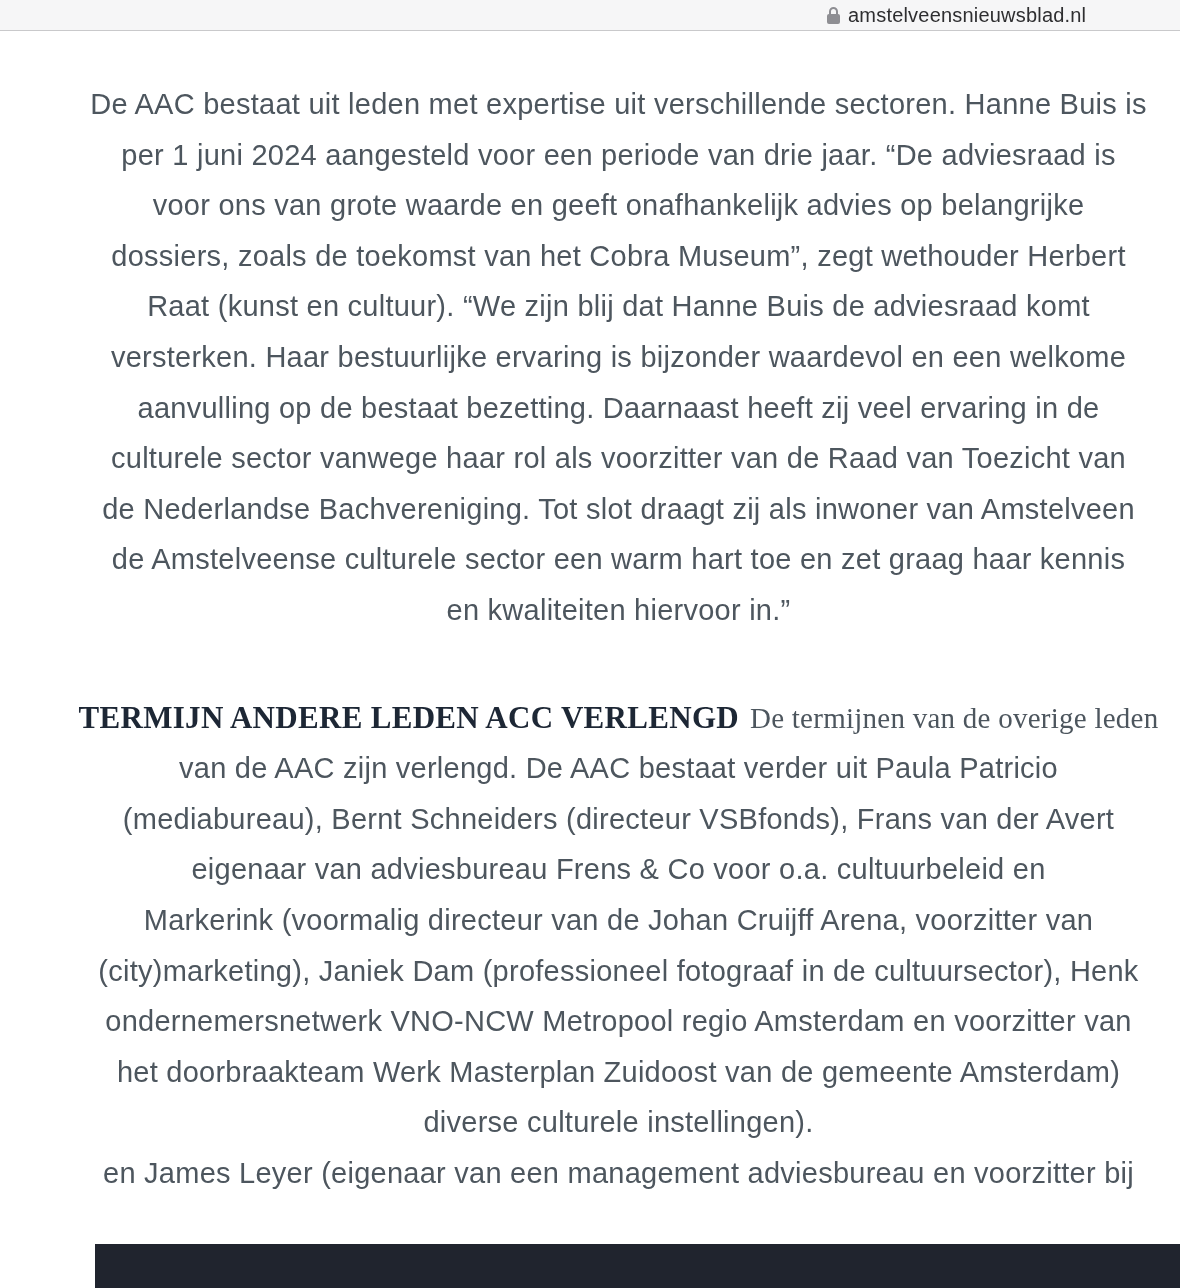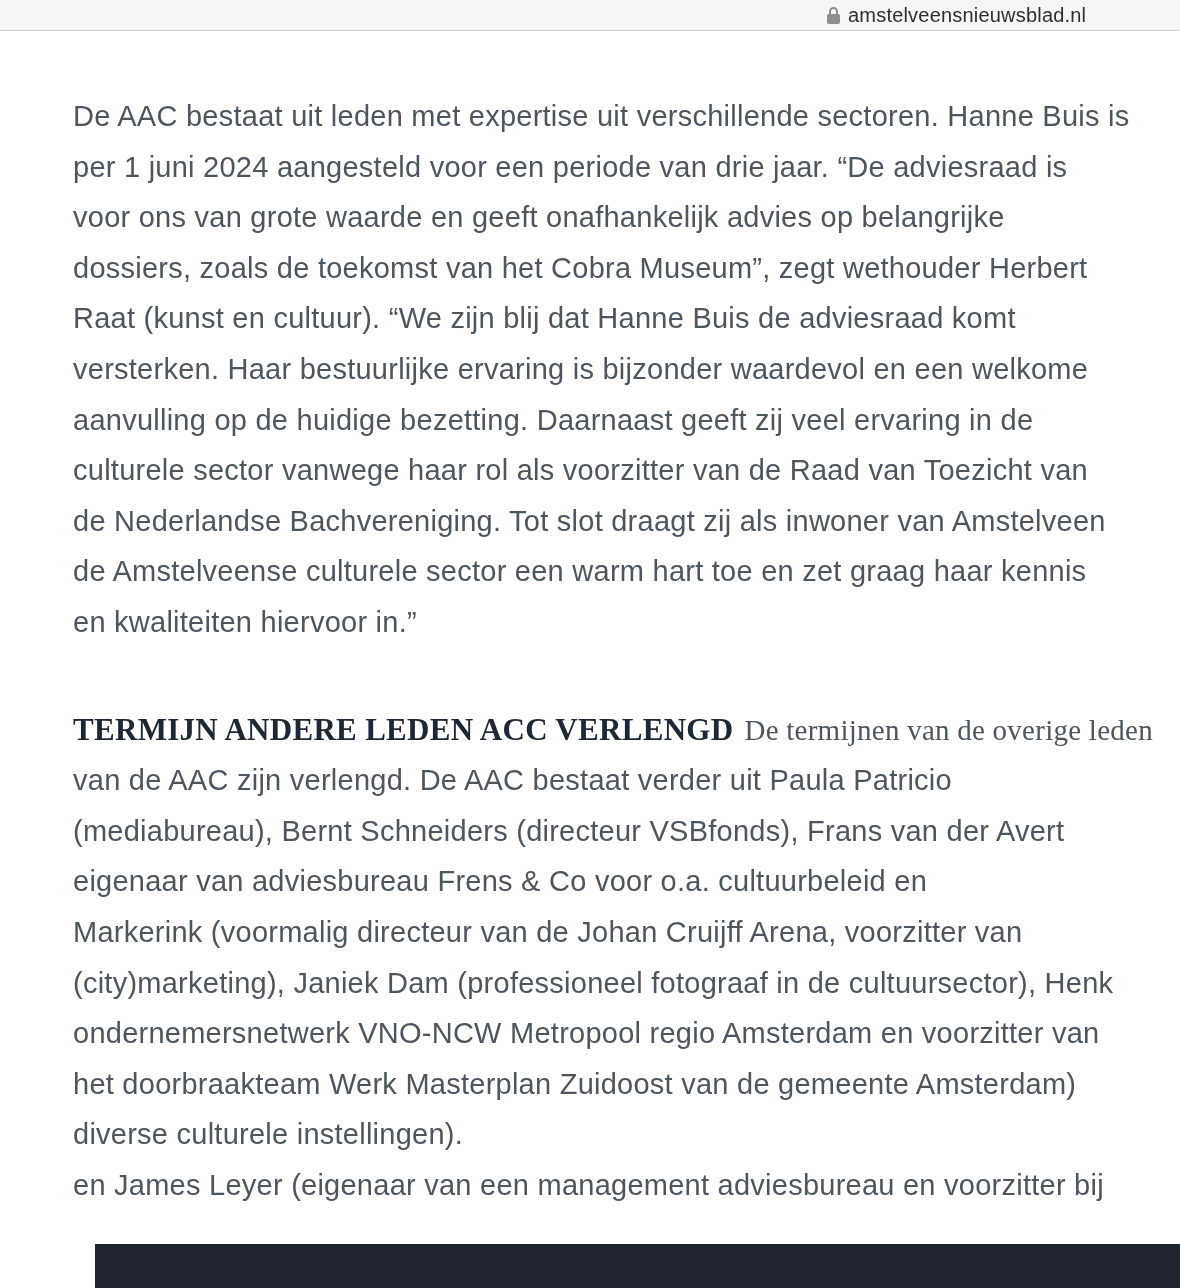--- a/index.html
+++ b/index.html
@@ -10,20 +10,21 @@
     overflow: hidden;
     background: #ffffff;
     font-family: "Liberation Sans", sans-serif;
   }
   .viewport {
     position: relative;
     width: 1180px;
     height: 1288px;
     overflow: hidden;
     background: #ffffff;
+    text-align: center;
   }
   
   .url-bar {
     position: relative;
     width: 100%;
     height: 31px;
     background: #f6f6f7;
     border-bottom: 1px solid #c9c9cb;
     box-sizing: border-box;
   }
@@ -40,21 +41,21 @@
   .url-text {
     font-size: 20px;
     color: #2e2e30;
     letter-spacing: 0.2px;
   }
   
   .article {
     padding: 44px 0 0 57px;
     color: #4d565e;
   }
-  .para { margin: 16px; }
+  .para { margin: 4px; }
   .para + .para { margin-top: 57px; }
   .line {
     white-space: nowrap;
     font-size: 29px;
     line-height: 50.6px;
     letter-spacing: 0.25px;
     color: #4d565e;
   }
   .heading {
     font-family: "Liberation Serif", serif;
@@ -93,21 +94,21 @@
 
   <main class="article">
 
     <div class="para">
         <div class="line">De AAC bestaat uit leden met expertise uit verschillende sectoren. Hanne Buis is</div>
         <div class="line">per 1 juni 2024 aangesteld voor een periode van drie jaar. “De adviesraad is</div>
         <div class="line">voor ons van grote waarde en geeft onafhankelijk advies op belangrijke</div>
         <div class="line">dossiers, zoals de toekomst van het Cobra Museum”, zegt wethouder Herbert</div>
         <div class="line">Raat (kunst en cultuur). “We zijn blij dat Hanne Buis de adviesraad komt</div>
         <div class="line">versterken. Haar bestuurlijke ervaring is bijzonder waardevol en een welkome</div>
-        <div class="line">aanvulling op de huidige bezetting. Daarnaast geeft zij veel ervaring in de</div>
+        <div class="line">aanvulling op de bestaat bezetting. Daarnaast heeft zij veel ervaring in de</div>
         <div class="line">culturele sector vanwege haar rol als voorzitter van de Raad van Toezicht van</div>
         <div class="line">de Nederlandse Bachvereniging. Tot slot draagt zij als inwoner van Amstelveen</div>
         <div class="line">de Amstelveense culturele sector een warm hart toe en zet graag haar kennis</div>
         <div class="line">en kwaliteiten hiervoor in.”</div>
       </div>
 
     <div class="para">
       <div class="line">
         <span class="heading">TERMIJN ANDERE LEDEN ACC VERLENGD</span><span class="heading-cont">De termijnen van de overige leden</span>
       </div>

